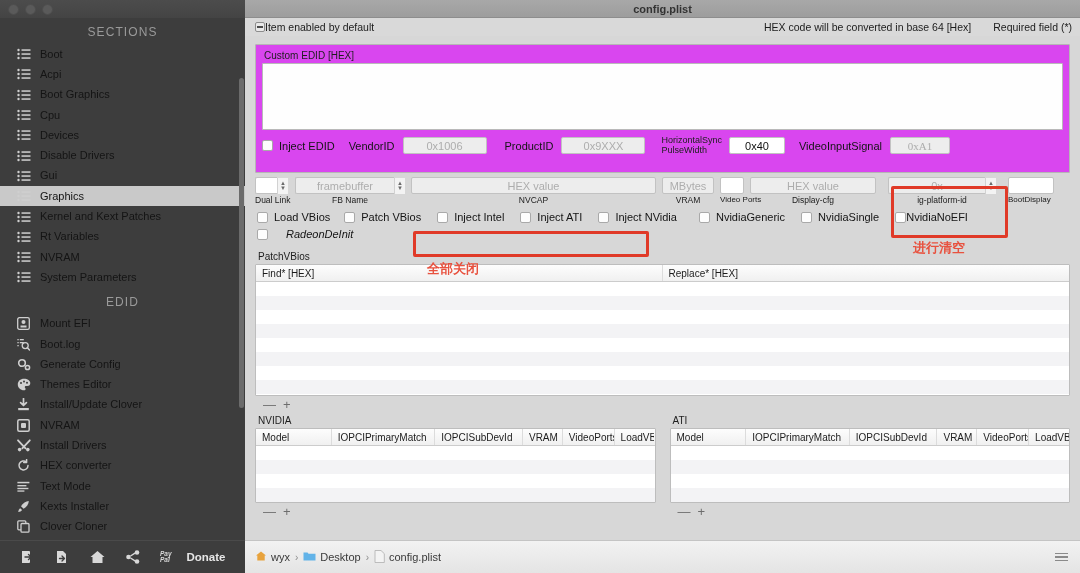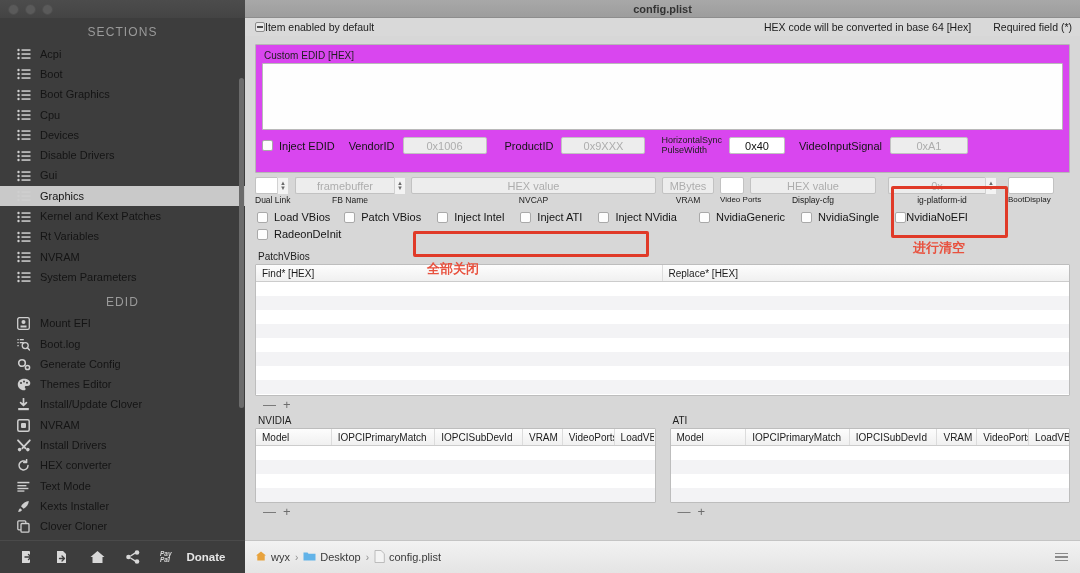--- a/index.html
+++ b/index.html
@@ -173,34 +173,34 @@
             <span class="icn">
               <svg xmlns="http://www.w3.org/2000/svg" width="14" height="12" viewBox="0 0 14 12">
                 <circle cx="1.5" cy="2" r="1.2" fill="#cfcfcf"></circle>
                 <circle cx="1.5" cy="6" r="1.2" fill="#cfcfcf"></circle>
                 <circle cx="1.5" cy="10" r="1.2" fill="#cfcfcf"></circle>
                 <rect x="4.5" y="1.3" width="9" height="1.5" fill="#cfcfcf"></rect>
                 <rect x="4.5" y="5.3" width="9" height="1.5" fill="#cfcfcf"></rect>
                 <rect x="4.5" y="9.3" width="9" height="1.5" fill="#cfcfcf"></rect>
               </svg>
             </span>
+            <span class="lbl">Boot</span>
+          </div>
+          <div class="sb-item">
+            <span class="icn">
+              <svg xmlns="http://www.w3.org/2000/svg" width="14" height="12" viewBox="0 0 14 12">
+                <circle cx="1.5" cy="2" r="1.2" fill="#cfcfcf"></circle>
+                <circle cx="1.5" cy="6" r="1.2" fill="#cfcfcf"></circle>
+                <circle cx="1.5" cy="10" r="1.2" fill="#cfcfcf"></circle>
+                <rect x="4.5" y="1.3" width="9" height="1.5" fill="#cfcfcf"></rect>
+                <rect x="4.5" y="5.3" width="9" height="1.5" fill="#cfcfcf"></rect>
+                <rect x="4.5" y="9.3" width="9" height="1.5" fill="#cfcfcf"></rect>
+              </svg>
+            </span>
             <span class="lbl">Acpi</span>
-          </div>
-          <div class="sb-item">
-            <span class="icn">
-              <svg xmlns="http://www.w3.org/2000/svg" width="14" height="12" viewBox="0 0 14 12">
-                <circle cx="1.5" cy="2" r="1.2" fill="#cfcfcf"></circle>
-                <circle cx="1.5" cy="6" r="1.2" fill="#cfcfcf"></circle>
-                <circle cx="1.5" cy="10" r="1.2" fill="#cfcfcf"></circle>
-                <rect x="4.5" y="1.3" width="9" height="1.5" fill="#cfcfcf"></rect>
-                <rect x="4.5" y="5.3" width="9" height="1.5" fill="#cfcfcf"></rect>
-                <rect x="4.5" y="9.3" width="9" height="1.5" fill="#cfcfcf"></rect>
-              </svg>
-            </span>
-            <span class="lbl">Boot</span>
           </div>
           <div class="sb-item">
             <span class="icn">
               <svg xmlns="http://www.w3.org/2000/svg" width="14" height="12" viewBox="0 0 14 12">
                 <circle cx="1.5" cy="2" r="1.2" fill="#cfcfcf"></circle>
                 <circle cx="1.5" cy="6" r="1.2" fill="#cfcfcf"></circle>
                 <circle cx="1.5" cy="10" r="1.2" fill="#cfcfcf"></circle>
                 <rect x="4.5" y="1.3" width="9" height="1.5" fill="#cfcfcf"></rect>
                 <rect x="4.5" y="5.3" width="9" height="1.5" fill="#cfcfcf"></rect>
                 <rect x="4.5" y="9.3" width="9" height="1.5" fill="#cfcfcf"></rect>
@@ -504,21 +504,21 @@
           <span class="lbl" style="margin-left:14px;">VendorID</span>
           <span class="field" style="width:84px; margin-left:8px;">0x1006</span>
           <span class="lbl" style="margin-left:18px;">ProductID</span>
           <span class="field" style="width:84px; margin-left:8px;">0x9XXX</span>
           <span style="margin-left:16px; line-height:9.5px;">
             <span class="lbl-sm" style="font-size:9px;display:block;">HorizontalSync</span>
             <span class="lbl-sm" style="font-size:9px;display:block;">PulseWidth</span>
           </span>
           <span class="field filled" style="width:56px; margin-left:7px;">0x40</span>
           <span class="lbl" style="margin-left:14px;">VideoInputSignal</span>
-          <span class="field" style="width:78px; margin-left:8px;">0xA1</span>
+          <span class="field" style="width:60px; margin-left:8px;font-family:Liberation Serif, serif;">0xA1</span>
         </div>
       </div>
 
       <div style="margin:4px 4px 0 4px; position:relative;">
         <div class="row" style="gap:6px; align-items:flex-start;">
 
           <div style="width:34px;">
             <div class="row">
               <span class="field white" style="width:22px;border-right:none;border-radius:2px 0 0 2px;"></span>
               <span class="stepper">▲<br>▼</span>
@@ -600,21 +600,21 @@
               <span class="lbl" style="margin-left: 6px;">NvidiaSingle</span>
             </span>
             <span class="row" style="margin-left: 16px;">
               <span class="cb"></span>
               <span class="lbl" style="">NvidiaNoEFI</span>
             </span>
           </div>
         <div class="row" id="cbrow2" style="margin-top:5px;">
             <span class="row" style="margin-left: 0px;">
               <span class="cb"></span>
-              <span class="lbl" style="margin-left: 6px;">RadeonDeInit</span>
+              <span class="lbl" style="margin-left: 18px; font-style: italic;">RadeonDeInit</span>
             </span>
           </div>
       </div>
 
       <div style="margin:10px 4px 0 4px;">
         <div class="sect-lbl">PatchVBios</div>
         <div class="tbl-wrap">
           <div class="tbl-head" id="pv-head">
               <div class="th" style="width: 50%;">Find* [HEX]</div>
               <div class="th" style="width: 50%;">Replace* [HEX]</div>

